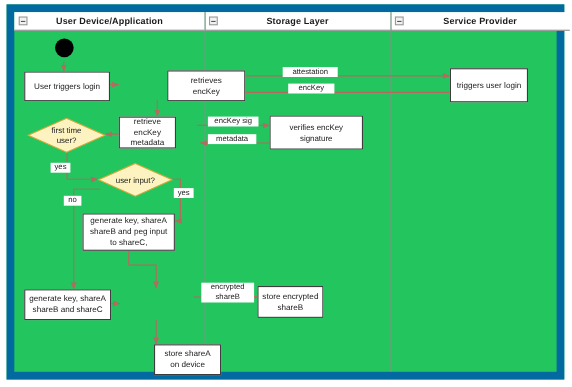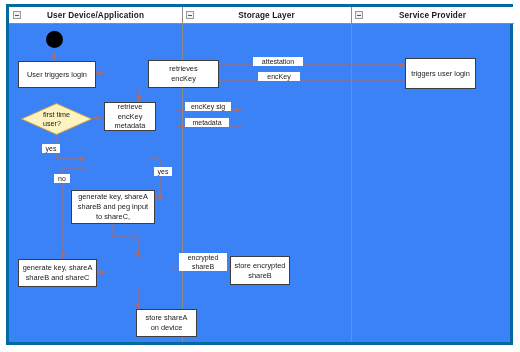--- a/index.html
+++ b/index.html
@@ -19,22 +19,22 @@
     height: 352px;
     background: #ffffff;
   }
   #diagram {
     position: absolute;
     left: 6px;
     top: 4px;
     width: 507px;
     height: 341px;
     box-sizing: border-box;
-    border: 3px solid #0369a1;
-    background: #3b82f6;
+    border: 7px solid #0369a1;
+    background: #22c55e;
   }
   .lane-header {
     position: absolute;
     top: 0;
     height: 17px;
     box-sizing: border-box;
     border-bottom: 1px solid #8c8c8c;
     background: #ffffff;
     display: flex;
     align-items: center;
@@ -104,20 +104,21 @@
   }
   .diamond .dlabel {
     position: absolute;
     left: 0;
     top: 0;
     right: 0;
     bottom: 0;
     display: flex;
     align-items: center;
     justify-content: center;
+    text-align: center;
     font-size: 7.2px;
     color: #1a1a1a;
     line-height: 1.25;
     white-space: pre-line;
   }
   #edges {
     position: absolute;
     left: 0;
     top: 0;
     width: 507px;
@@ -238,21 +239,28 @@
 on device</div>
 
     <div class="diamond" style="left:12px; top:96px; width:71px; height:32px;">
       <svg width="71" height="32" viewBox="0 0 71 32">
         <polygon points="35.5,0.6 70.4,16 35.5,31.4 0.6,16" fill="#fcf3c0" stroke="#d6a83a" stroke-width="1"></polygon>
       </svg>
       <span class="dlabel">first time
 user?</span>
     </div>
 
-
+    <div class="diamond" style="left:76px; top:137px; width:68px; height:31px;">
+      <svg width="68" height="31" viewBox="0 0 68 31">
+        <polygon points="34,0.6 67.4,15.5 34,30.4 0.6,15.5" fill="#fcf3c0" stroke="#d6a83a" stroke-width="1"></polygon>
+      </svg>
+      <span class="dlabel">user input?</span>
+    </div>
+
+    <div class="node" style="left:232px; top:94px; width:85px; height:31px; font-size:7.2px;">verifies encKey signature</div>
 
     <div class="node" style="left:221px; top:249px; width:60px; height:29px;">store encrypted
 shareB</div>
 
     <div class="node" style="left:396px; top:51px; width:71px; height:31px;">triggers user login</div>
 
   </div>
 </div>
 
 </body></html>

